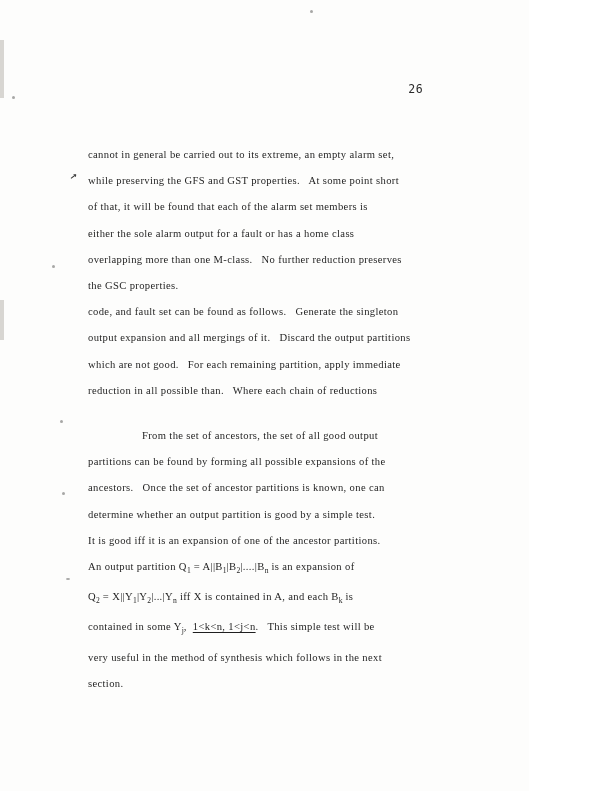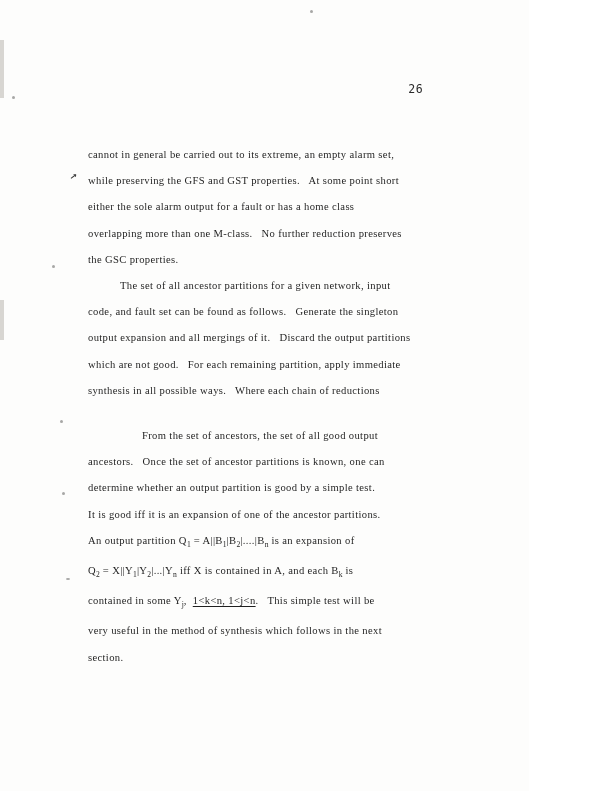--- a/index.html
+++ b/index.html
@@ -92,31 +92,32 @@
   <div class="speck" style="top:578px;left:66px;width:4px;height:2px;"></div>
 
   <div class="page-number">26</div>
 
   <div class="arrow-mark">↗</div>
 
   <div class="body-text">
 
     <div class="line">cannot in general be carried out to its extreme, an empty alarm set,</div>
     <div class="line">while preserving the GFS and GST properties.   At some point short</div>
+    <div class="line">of that, it will be found that each of the alarm set members is</div>
     <div class="line">either the sole alarm output for a fault or has a home class</div>
     <div class="line">overlapping more than one M-class.   No further reduction preserves</div>
     <div class="line">the GSC properties.</div>
 
-    <div class="line indent-para">The set of all ancestor partitions for a given network, input</div>
     <div class="line">code, and fault set can be found as follows.   Generate the singleton</div>
     <div class="line">output expansion and all mergings of it.   Discard the output partitions</div>
     <div class="line">which are not good.   For each remaining partition, apply immediate</div>
-    <div class="line">synthesis in all possible ways.   Where each chain of reductions</div>
+    <div class="line">reduction in all possible than.   Where each chain of reductions</div>
 
     <div class="line indent-para2">From the set of ancestors, the set of all good output</div>
+    <div class="line">partitions can be found by forming all possible expansions of the</div>
     <div class="line">ancestors.   Once the set of ancestor partitions is known, one can</div>
     <div class="line">determine whether an output partition is good by a simple test.</div>
     <div class="line">It is good iff it is an expansion of one of the ancestor partitions.</div>
 
     <div class="line"><span>An output partition Q</span><sub>1</sub><span> = A||B</span><sub>1</sub><span>|B</span><sub>2</sub><span>|....|B</span><sub>n</sub><span> is an expansion of</span></div>
 
     <div class="line"><span>Q</span><sub>2</sub><span> = X||Y</span><sub>1</sub><span>|Y</span><sub>2</sub><span>|...|Y</span><sub>n</sub><span> iff X is contained in A, and each B</span><sub>k</sub><span> is</span></div>
 
     <div class="line"><span>contained in some Y</span><sub>j</sub><span>,  </span><span class="underline-le">1&lt;k&lt;n, 1&lt;j&lt;n</span><span>.   This simple test will be</span></div>
 

